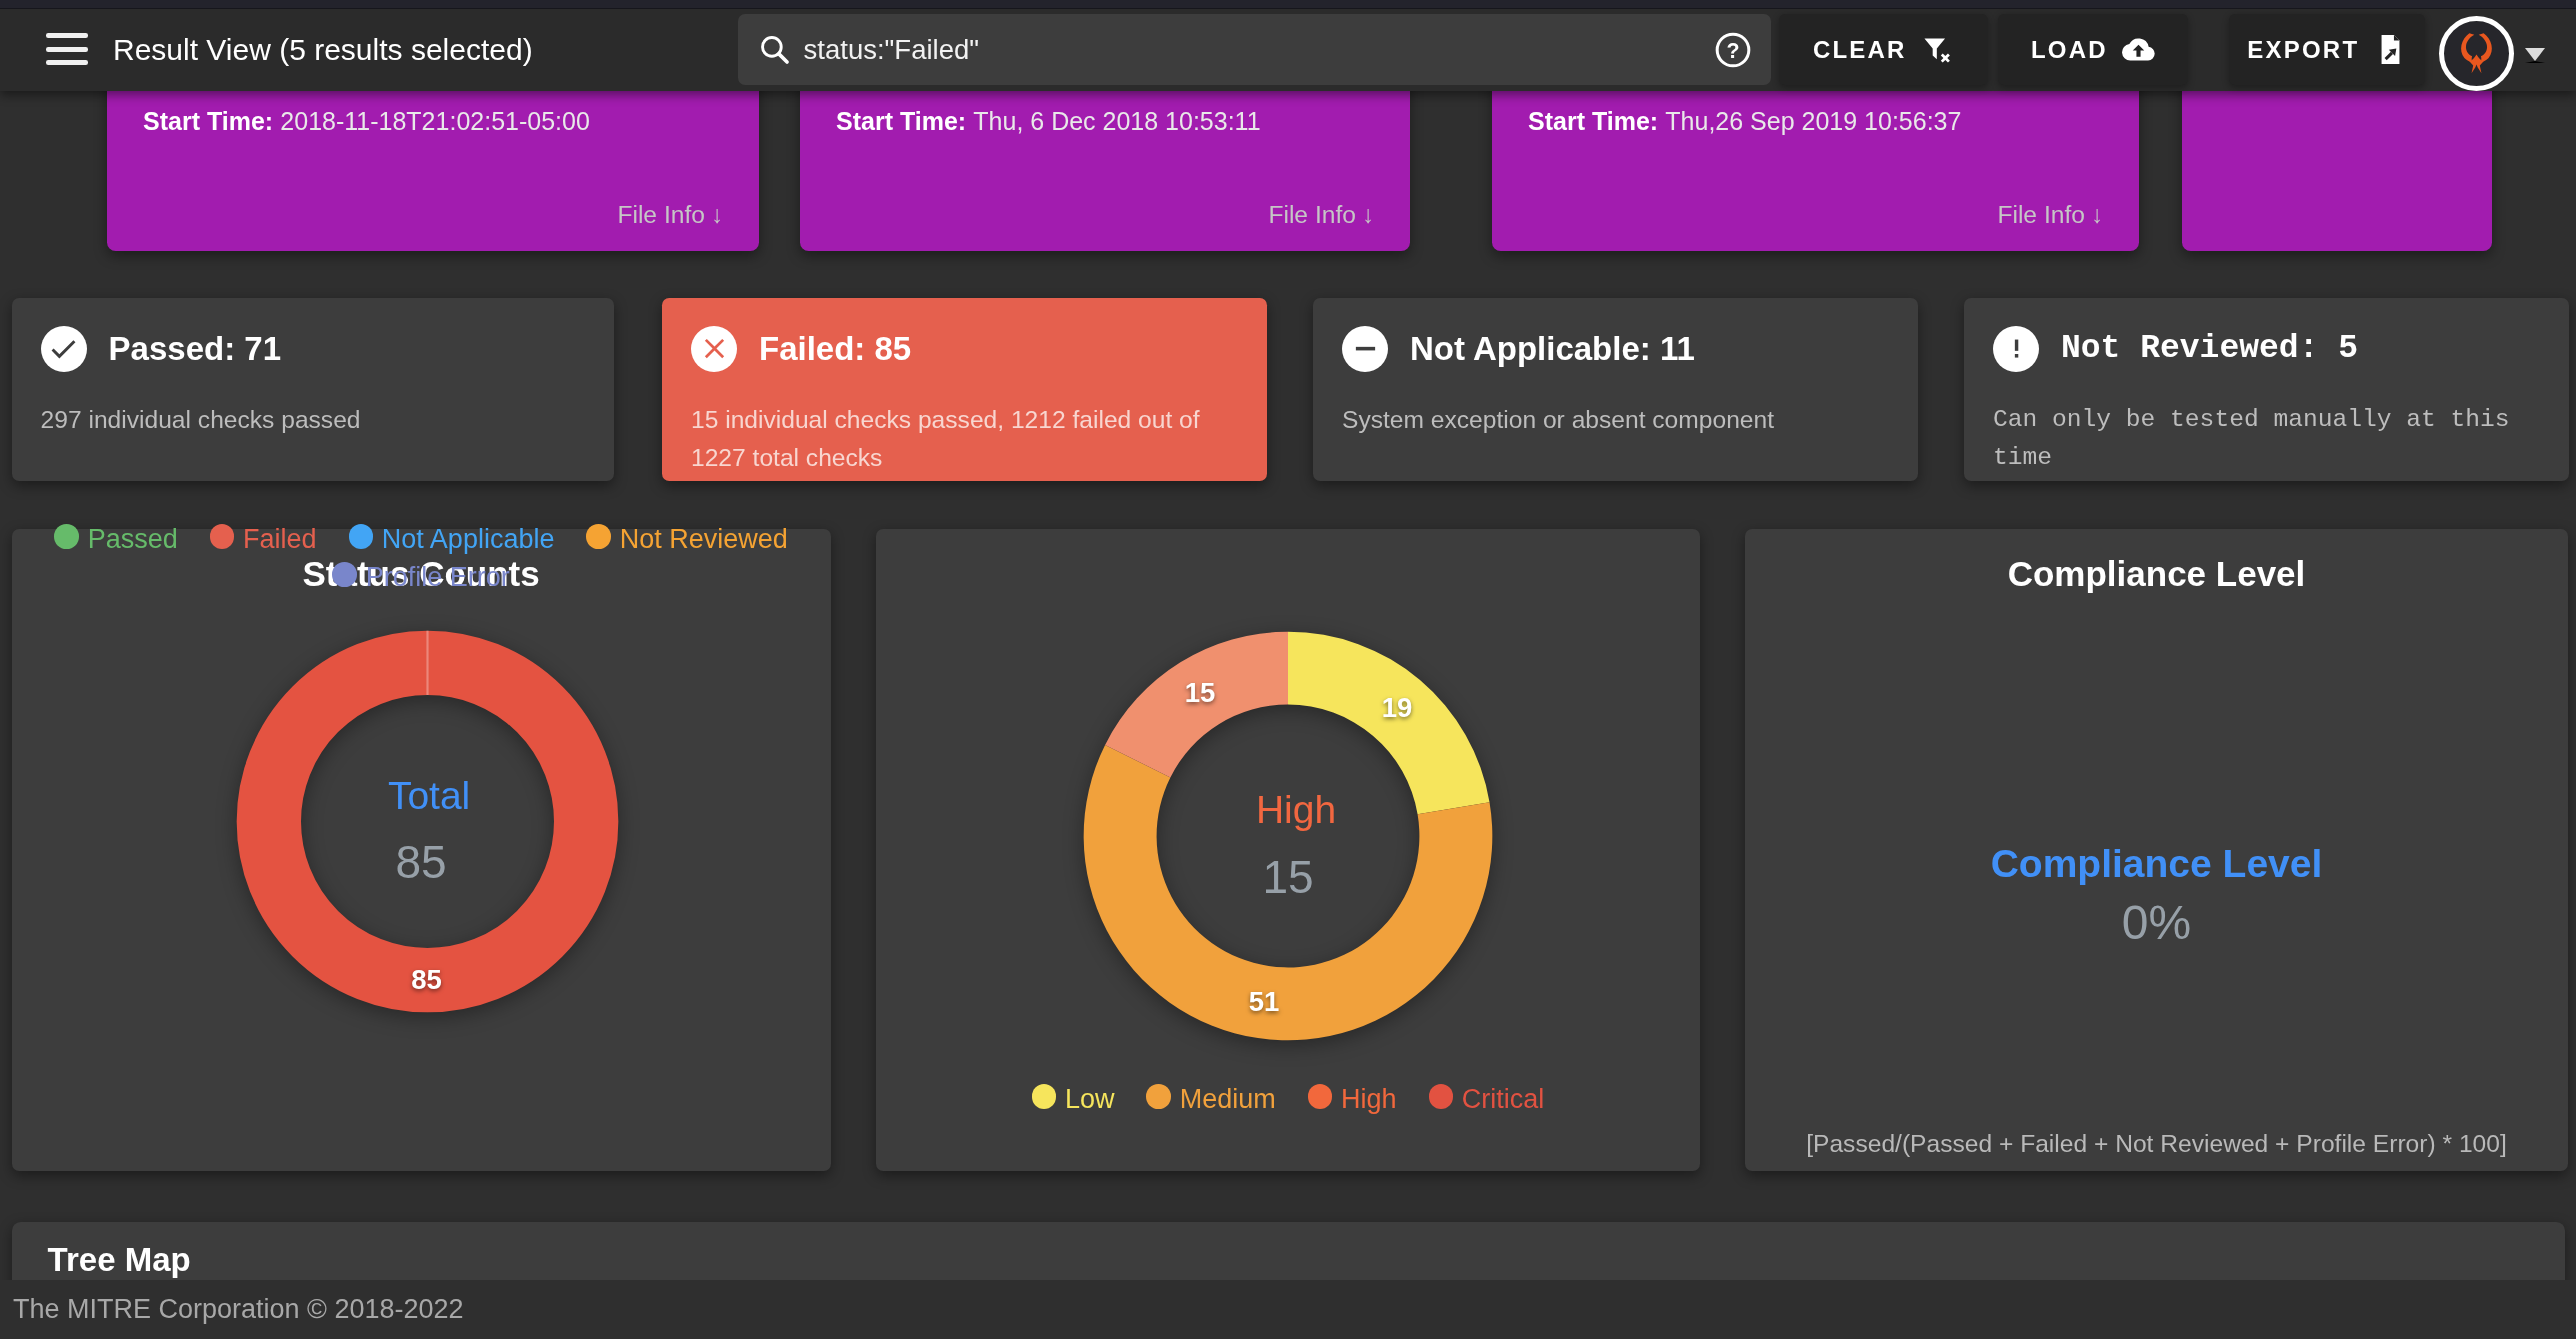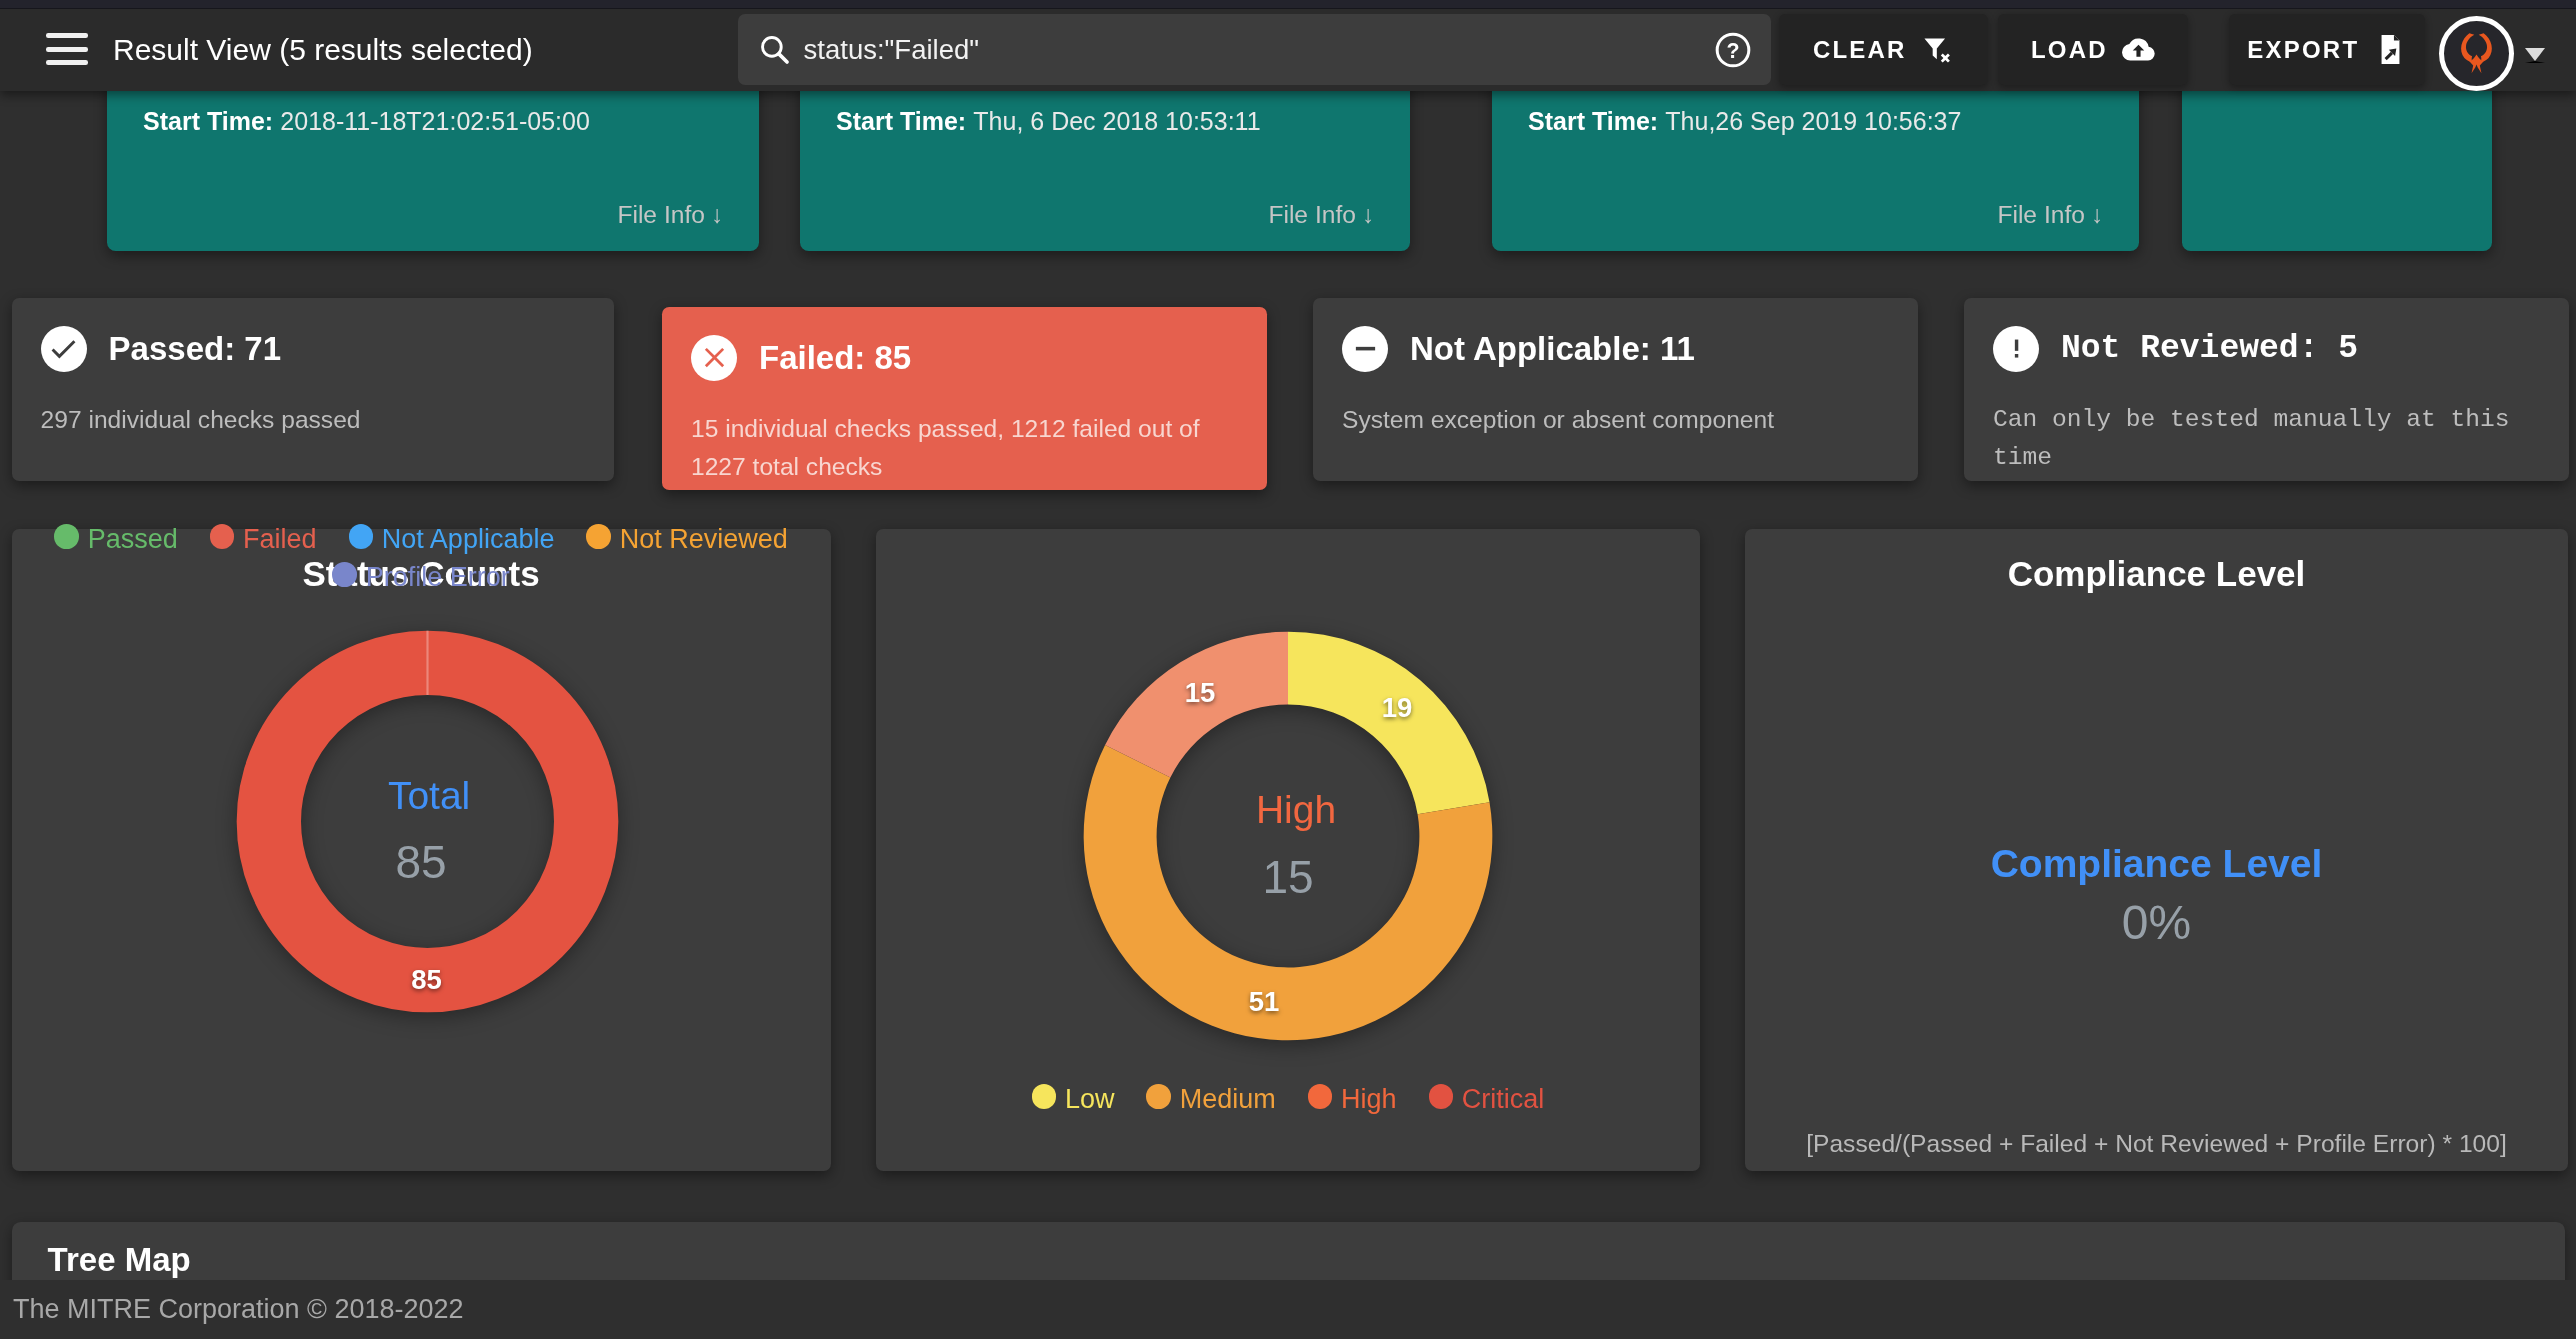--- a/index.html
+++ b/index.html
@@ -22,33 +22,33 @@
   .help-btn{width:38px;height:38px;flex:0 0 auto;background:none;border:none;cursor:pointer;padding:0;}
   .tb-btn{position:absolute;top:5.8px;height:71px;background:#232323;border:none;border-radius:5.8px;color:#fff;display:flex;align-items:center;justify-content:center;gap:14.4px;font-family:inherit;font-size:24px;font-weight:700;letter-spacing:2.2px;cursor:pointer;box-shadow:0 2.9px 7.2px rgba(0,0,0,.3);}
   .tb-btn svg{width:33px;height:33px;}
   .btn-clear{left:1779px;width:209px;}
   .btn-load{left:1998px;width:190px;}
   .btn-export{left:2229px;width:196px;}
   .avatar{position:absolute;left:2439px;top:7.2px;width:75px;height:75px;border-radius:50%;background:#26262b;border:5.8px solid #fff;cursor:pointer;display:flex;align-items:center;justify-content:center;padding:0;}
   .avatar svg{width:55px;height:55px;}
   .caret{position:absolute;left:2525px;top:39px;width:0;height:0;border-left:10.8px solid transparent;border-right:10.8px solid transparent;border-top:13.7px solid #dcdcdc;background:none;cursor:pointer;}
   
-  .file-card{position:absolute;top:43px;height:208px;background:#0f766e;border-radius:8.7px;box-shadow:0 4.3px 13px rgba(0,0,0,.4);z-index:1;}
+  .file-card{position:absolute;top:43px;height:208px;background:#a21caf;border-radius:8.7px;box-shadow:0 4.3px 13px rgba(0,0,0,.4);z-index:1;}
   .file-card.fc1{left:107px;width:652px;}
   .file-card.fc2{left:800px;width:610px;}
   .file-card.fc3{left:1492px;width:647px;}
   .file-card.fc4{left:2182px;width:310px;}
   .fc-line{position:absolute;left:36px;top:64px;font-size:25px;white-space:nowrap;}
   .fc-line .lbl{font-weight:700;color:#fff;}
   .fc-line .val{color:#e9e9e9;margin-left:7.2px;}
   .file-info{position:absolute;right:36px;bottom:21.7px;font-size:24.6px;color:#c6c6c6;background:none;border:none;font-family:inherit;cursor:pointer;display:flex;align-items:center;gap:5.8px;}
   
   .status-card{position:absolute;top:298px;height:183px;background:var(--card-bg,#3d3d3d);border-radius:7.2px;box-shadow:0 4.3px 13px rgba(0,0,0,.4);}
   .status-card.sc1{left:11.6px;width:602px;}
-  .status-card.sc2{left:662px;width:605px;margin-top:9px;}
+  .status-card.sc2{left:662px;width:605px;}
   .status-card.sc3{left:1313px;width:605px;}
   .status-card.sc4{left:1964px;width:605px;font-family:Liberation Mono, monospace;}
   .badge{position:absolute;left:29px;top:27.5px;width:46px;height:46px;border-radius:50%;background:#fff;display:flex;align-items:center;justify-content:center;}
   .badge svg{width:33px;height:33px;}
   .badge svg path,.badge svg rect{fill:var(--card-bg,#3d3d3d);}
   .status-title{position:absolute;left:97px;top:32px;font-size:33px;font-weight:700;color:#fff;white-space:nowrap;}
   .status-sub{position:absolute;left:29px;top:103px;font-size:24.6px;line-height:38px;color:var(--sub,#bdbdbd);max-width:535px;}
   
   .chart-card{position:absolute;top:529px;height:642px;background:#3d3d3d;border-radius:7.2px;box-shadow:0 4.3px 13px rgba(0,0,0,.4);}
   .chart-card.cc1{left:11.6px;width:819px;}

